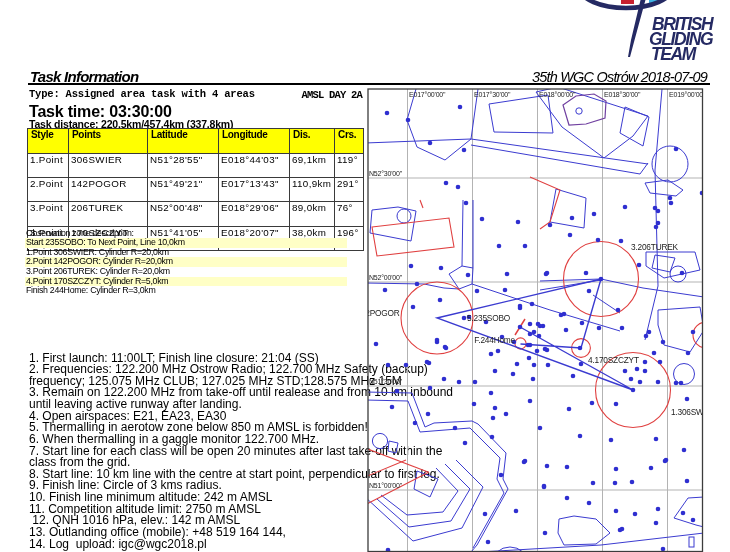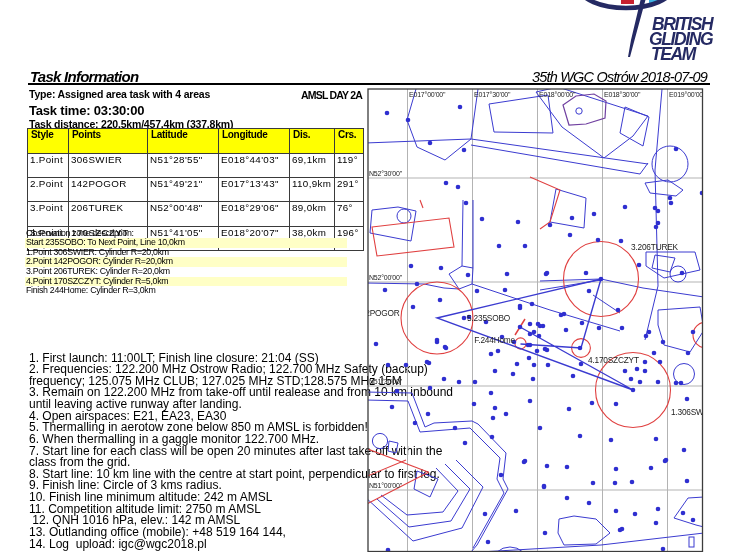--- a/index.html
+++ b/index.html
@@ -2,23 +2,23 @@
 <html><head>
 <meta charset="utf-8">
 <style>
 html,body{margin:0;padding:0;}
 body{width:730px;height:552px;background:#fff;position:relative;overflow:hidden;
      font-family:"Liberation Sans",sans-serif;}
 .abs{position:absolute;}
 #hdr-left{left:30px;top:68px;font-size:15px;font-weight:bold;font-style:italic;color:#000;letter-spacing:-0.75px;}
 #hdr-right{right:23px;top:68.5px;font-size:14.5px;font-style:italic;color:#000;letter-spacing:-0.8px;}
 #hdr-line{left:28px;top:83px;width:682px;height:1.8px;background:#000;}
-#type-line{left:29px;top:87.5px;width:333px;font-size:10.5px;font-weight:bold;color:#000;letter-spacing:-0.2px;}
+#type-line{left:29px;top:87.5px;width:333px;font-size:10.5px;font-weight:bold;color:#000;letter-spacing:-0.2px;font-family:Liberation Mono, monospace;}
 #club{position:absolute;right:0;top:1.5px;letter-spacing:-0.8px;}
-#tt{left:29px;top:102.5px;font-size:13px;font-weight:bold;letter-spacing:-0.2px;}
+#tt{left:29px;top:102.5px;font-size:16px;font-weight:bold;letter-spacing:-0.2px;}
 #td{left:29px;top:117.5px;font-size:10.5px;font-weight:bold;letter-spacing:-0.2px;}
 table.tk{border-collapse:collapse;table-layout:fixed;}
 table.tk td{border:1px solid #3a3a3a;font-size:9.8px;letter-spacing:0.35px;padding:0 0 12px 2px;height:11.3px;line-height:11px;
             overflow:hidden;white-space:nowrap;color:#000;}
 table.tk tr.hd td{background:#ffff00;font-weight:bold;font-size:10px;height:12.2px;letter-spacing:-0.3px;padding-left:3px;}
 .obs{left:25px;padding-left:1px;font-size:8.8px;color:#000;line-height:9.6px;white-space:nowrap;letter-spacing:-0.3px;}
 .obsy{background:#ffffc6;width:321px;}
 #notes{left:29px;top:352.5px;font-size:12px;color:#000;line-height:11.63px;white-space:pre;letter-spacing:0;}
 </style>
 </head>

